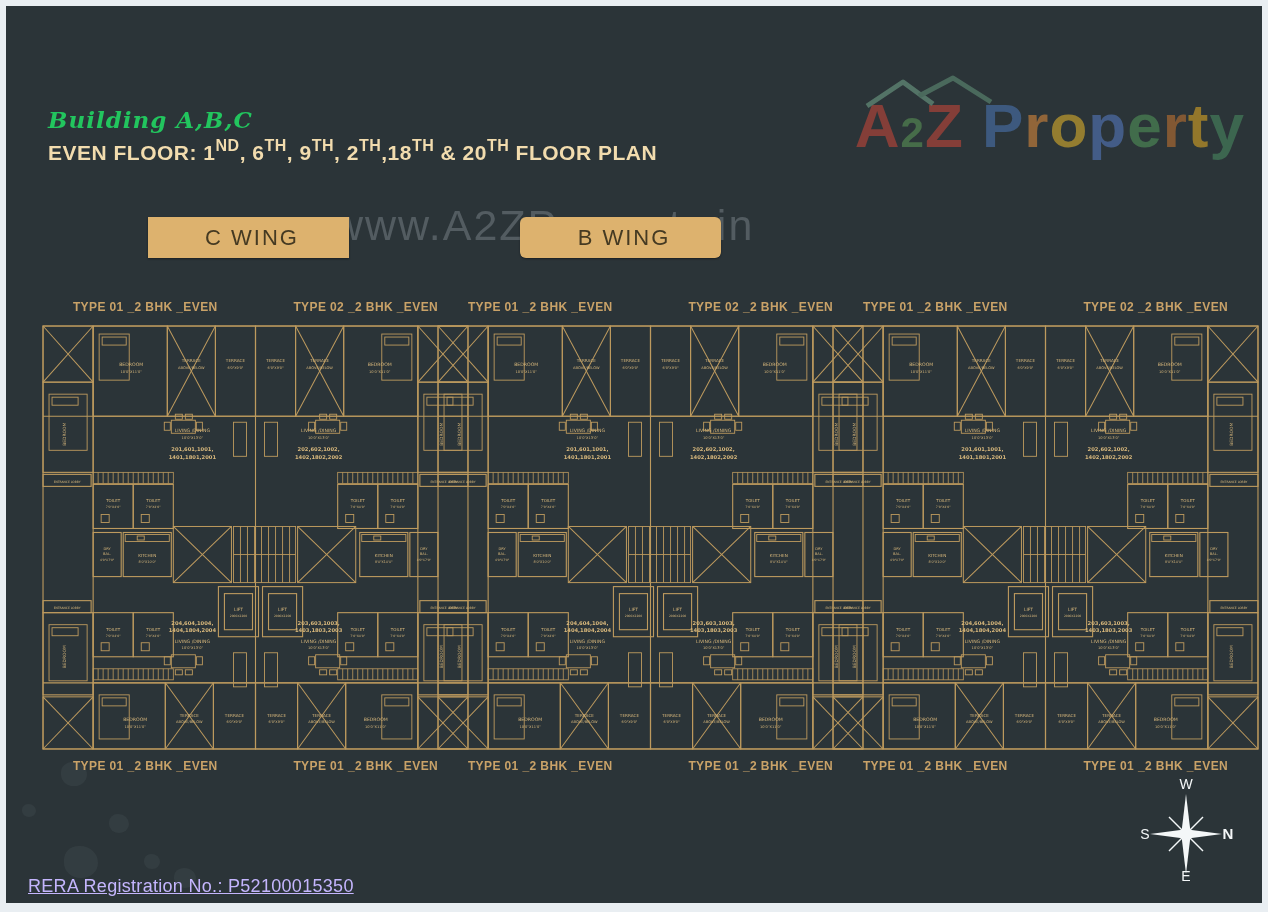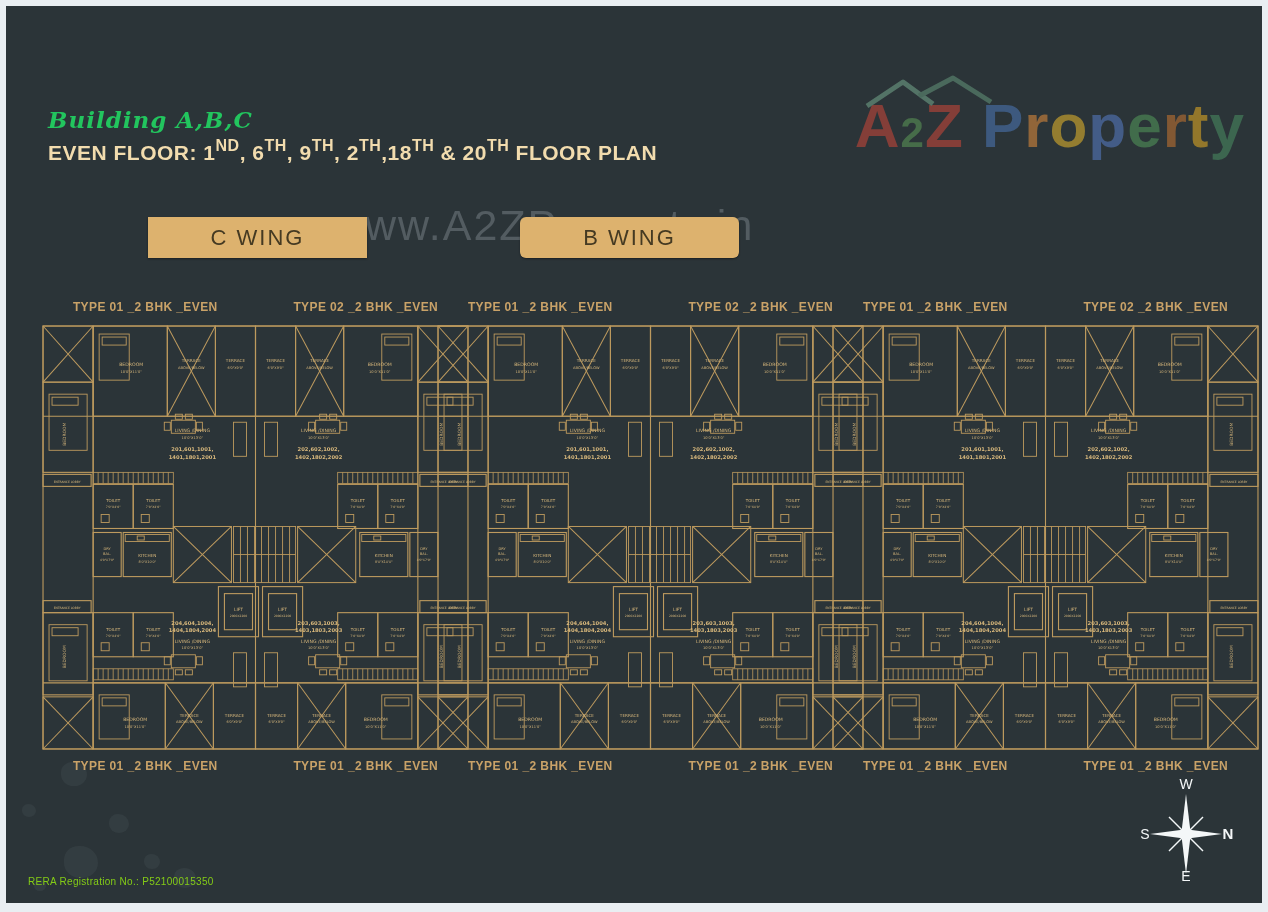--- a/index.html
+++ b/index.html
@@ -8,30 +8,30 @@
   .panel{position:absolute;left:6px;top:6px;width:1256px;height:897px;background:#2b3438;overflow:hidden;}
   .blob{position:absolute;background:rgba(220,230,235,0.05);border-radius:45% 55% 50% 50%;}
   .title-block{position:absolute;left:42px;top:100px;}
   .script-title{font-family:"DejaVu Serif",serif;font-style:italic;font-weight:bold;font-size:23px;color:#22c55e;letter-spacing:1px;}
   .floor-title{margin-top:5px;font-size:21px;font-weight:bold;color:#f2dcae;letter-spacing:0.5px;white-space:nowrap;}
   .floor-title sup{font-size:16px;position:relative;top:-1px;}
   .logo{position:absolute;right:17px;top:84px;font-weight:bold;font-size:62px;letter-spacing:1px;opacity:0.92;white-space:nowrap;text-align:right;}
   .logo .sm{font-size:42px;}
   .logo-roof{position:absolute;left:8px;top:-16px;pointer-events:none;}
   .watermark{position:absolute;left:326px;top:195px;font-size:43px;color:rgba(175,186,193,0.30);letter-spacing:2px;font-weight:500;}
-  .wing-btn{position:absolute;top:211px;width:219px;height:41px;background:#ddb26e;color:#453a22;
-    display:flex;align-items:center;justify-content:center;font-size:22px;letter-spacing:2px;box-shadow:0 1px 2px rgba(0,0,0,0.4);}
+  .wing-btn{position:absolute;top:211px;width:194px;height:41px;background:#ddb26e;color:#453a22;
+    display:flex;align-items:center;justify-content:center;font-size:22px;letter-spacing:2px;box-shadow:0 1px 2px rgba(0,0,0,0.4);padding-left:7px;}
   .wing{position:absolute;top:294px;width:441px;}
   .type-row{display:flex;height:16px;}
   .type-row span{width:50%;text-align:center;font-size:12px;font-weight:bold;color:#c9a268;letter-spacing:0.4px;}
   .wing svg.plan{display:block;width:441px;height:443px;}
   svg.plan text{font-family:"DejaVu Sans",sans-serif;fill:#d8b87c;}
   .compass{position:absolute;left:1132px;top:772px;}
   .compass text{fill:#f4f7f8;font-family:"Liberation Sans",sans-serif;}
-  .rera{position:absolute;left:22px;top:870px;font-size:10px;color:#84cc16;letter-spacing:0.3px;}
+  .rera{position:absolute;left:22px;top:870px;font-size:18px;color:#c4b5fd;letter-spacing:0.3px;text-decoration:underline;}
 </style>
 </head>
 <body>
 
 <div class="frame">
   <div class="panel">
 
     <div class="blob" style="left:55px;top:756px;width:26px;height:24px;"></div>
     <div class="blob" style="left:16px;top:798px;width:14px;height:13px;"></div>
     <div class="blob" style="left:103px;top:808px;width:20px;height:19px;"></div>

